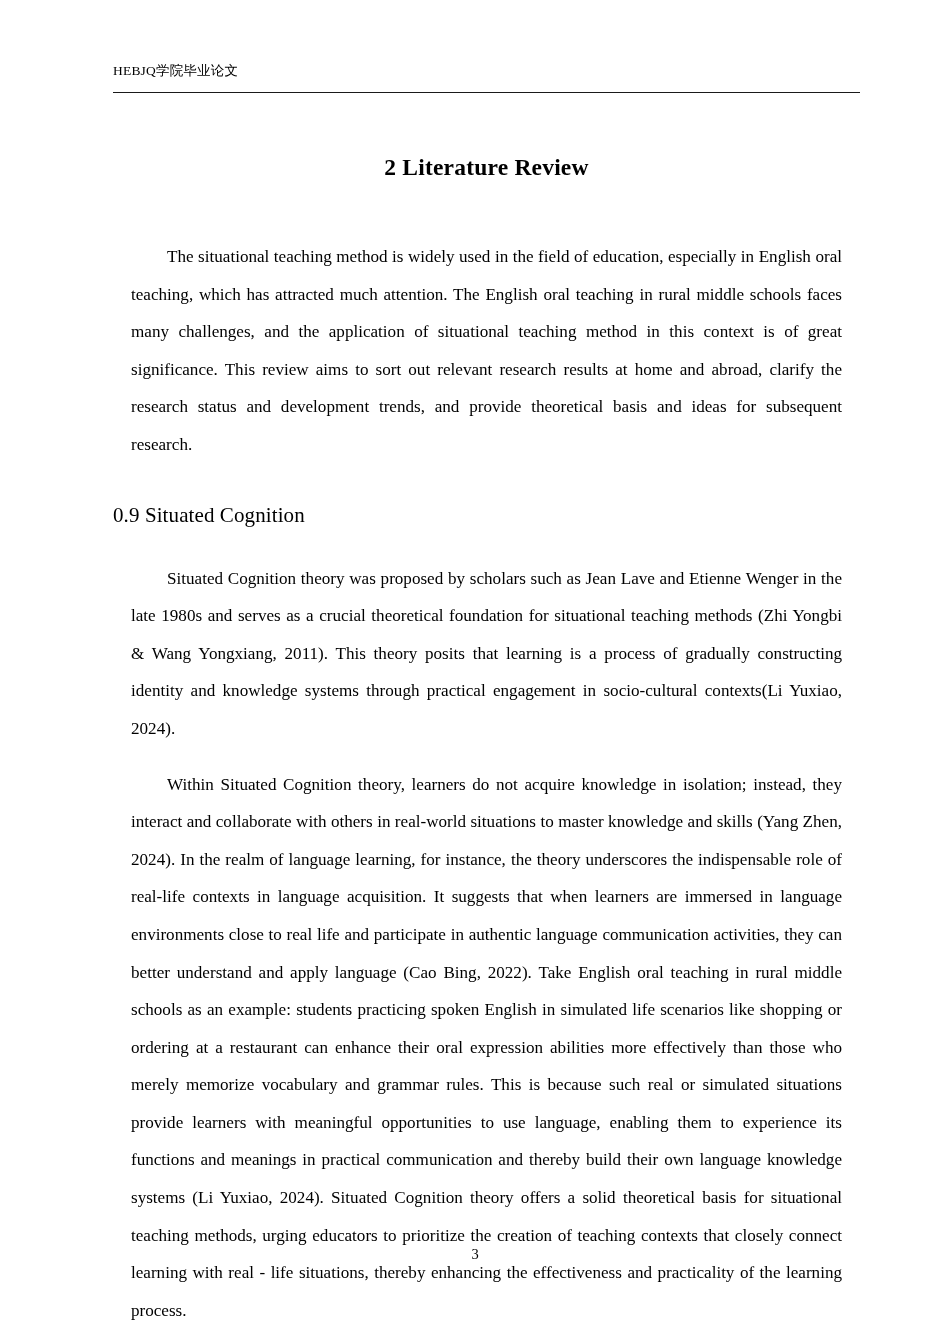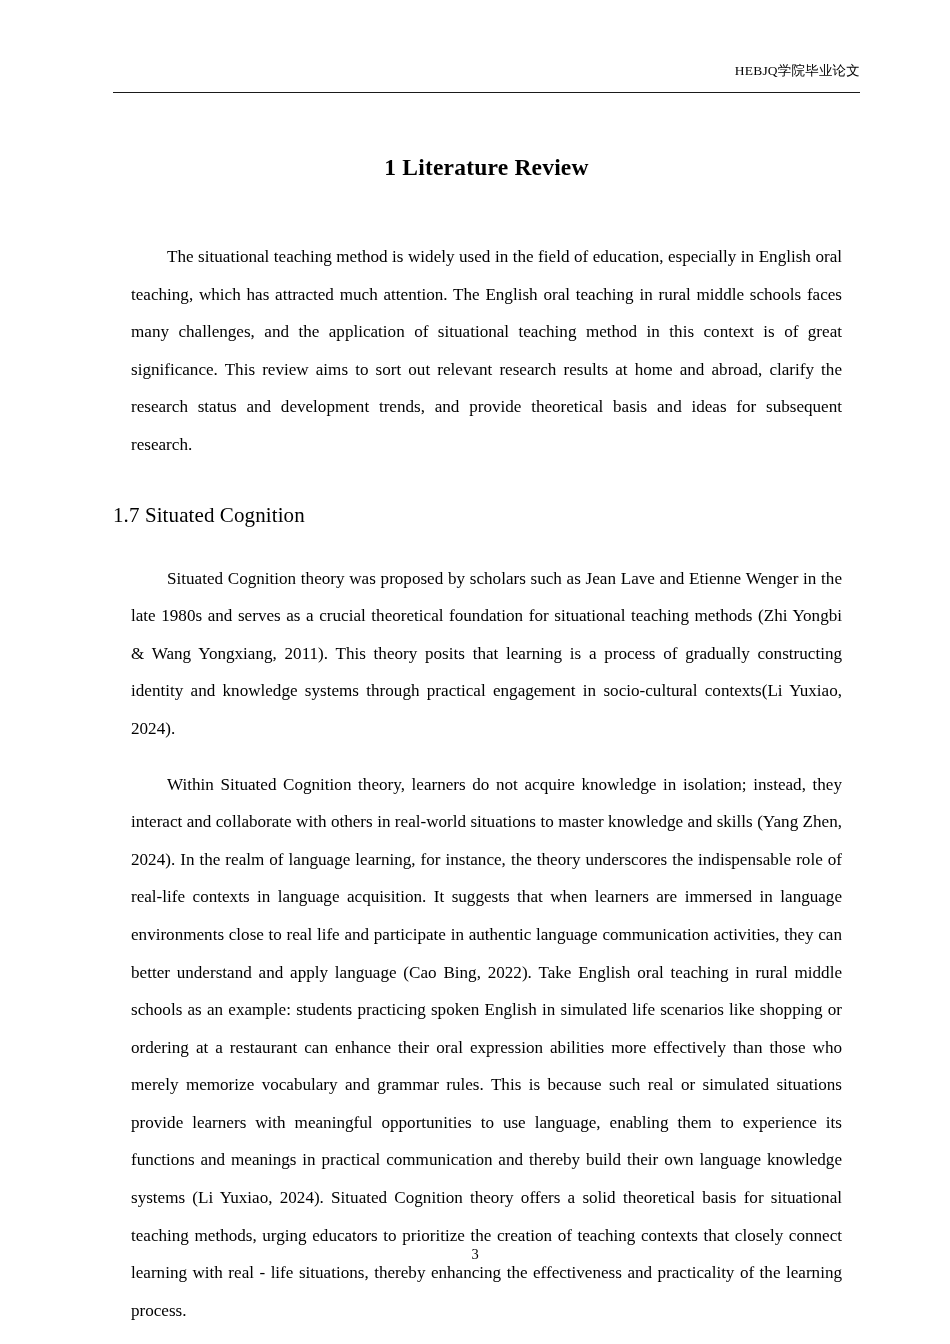--- a/index.html
+++ b/index.html
@@ -24,21 +24,21 @@
 
   
   .page-header {
     position: absolute;
     left: 113px;
     top: 62px;
     width: 747px;
   }
   .page-header-text {
     display: block;
-    text-align: right;
+    text-align: left;
     font-size: 13.5px;
     line-height: 18px;
     letter-spacing: 0.2px;
     color: #000;
     white-space: nowrap;
   }
   .header-rule {
     position: absolute;
     left: 113px;
     top: 92px;
@@ -108,29 +108,29 @@
 
 <div class="page">
 
   <div class="page-header">
     <span class="page-header-text">HEBJQ学院毕业论文</span>
   </div>
   <div class="header-rule"></div>
 
   <div class="content">
 
-    <h1 class="doc-title">1 Literature Review</h1>
+    <h1 class="doc-title">2 Literature Review</h1>
 
     <div class="gap-title-to-p1"></div>
 
     <p class="body-par">The situational teaching method is widely used in the field of education, especially in English oral teaching, which has attracted much attention. The English oral teaching in rural middle schools faces many challenges, and the application of situational teaching method in this context is of great significance. This review aims to sort out relevant research results at home and abroad, clarify the research status and development trends, and provide theoretical basis and ideas for subsequent research.</p>
 
     <div class="gap-p1-to-h21"></div>
 
-    <h2 class="section-heading">1.7 Situated Cognition</h2>
+    <h2 class="section-heading">0.9 Situated Cognition</h2>
 
     <div class="gap-h21-to-p2"></div>
 
     <p class="body-par">Situated Cognition theory was proposed by scholars such as Jean Lave and Etienne Wenger in the late 1980s and serves as a crucial theoretical foundation for situational teaching methods (Zhi Yongbi &amp; Wang Yongxiang, 2011). This theory posits that learning is a process of gradually constructing identity and knowledge systems through practical engagement in socio-cultural contexts(Li Yuxiao, 2024).</p>
 
     <p class="body-par">Within Situated Cognition theory, learners do not acquire knowledge in isolation; instead, they interact and collaborate with others in real-world situations to master knowledge and skills (Yang Zhen, 2024). In the realm of language learning, for instance, the theory underscores the indispensable role of real-life contexts in language acquisition. It suggests that when learners are immersed in language environments close to real life and participate in authentic language communication activities, they can better understand and apply language (Cao Bing, 2022). Take English oral teaching in rural middle schools as an example: students practicing spoken English in simulated life scenarios like shopping or ordering at a restaurant can enhance their oral expression abilities more effectively than those who merely memorize vocabulary and grammar rules. This is because such real or simulated situations provide learners with meaningful opportunities to use language, enabling them to experience its functions and meanings in practical communication and thereby build their own language knowledge systems (Li Yuxiao, 2024). Situated Cognition theory offers a solid theoretical basis for situational teaching methods, urging educators to prioritize the creation of teaching contexts that closely connect learning with real - life situations, thereby enhancing the effectiveness and practicality of the learning process.</p>
 
   </div>
 
   <div class="page-number">3</div>

